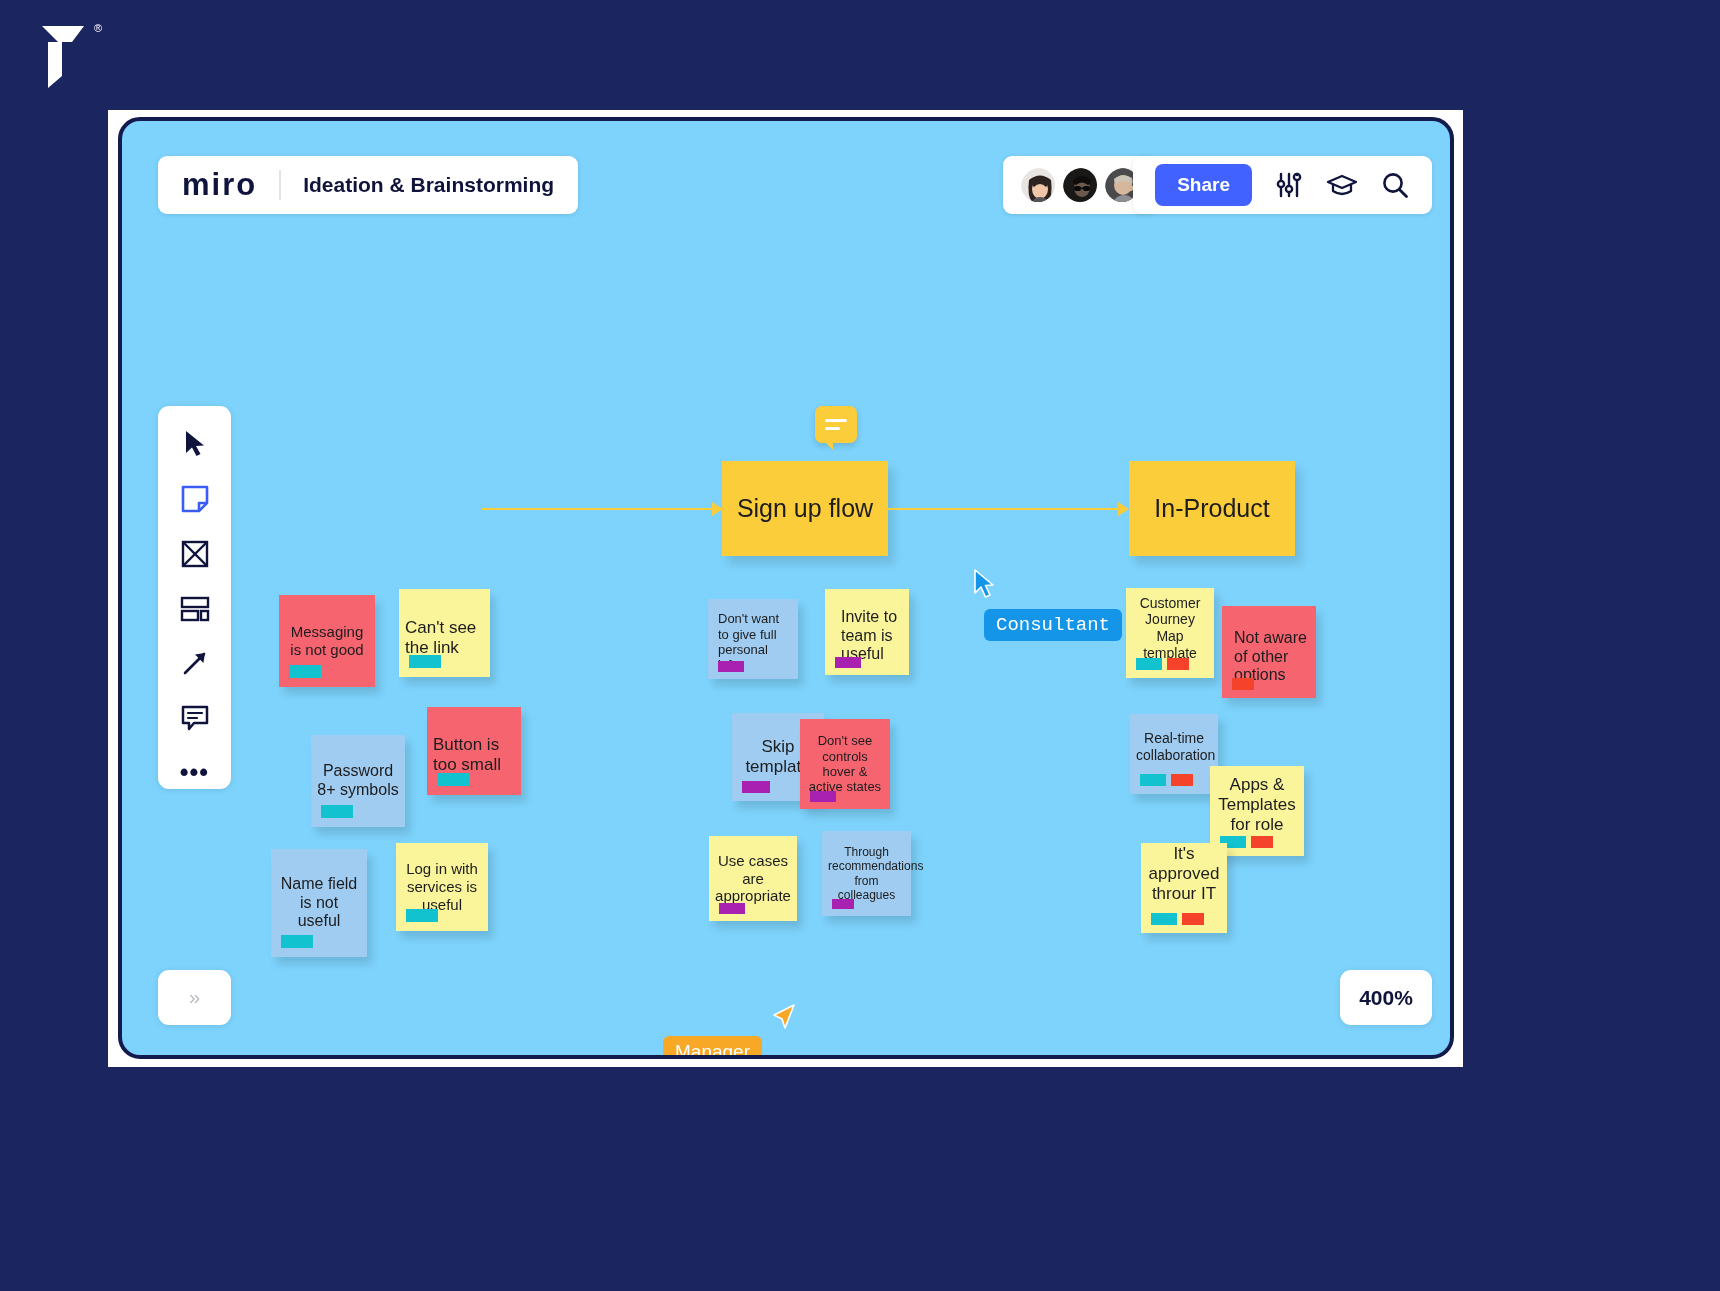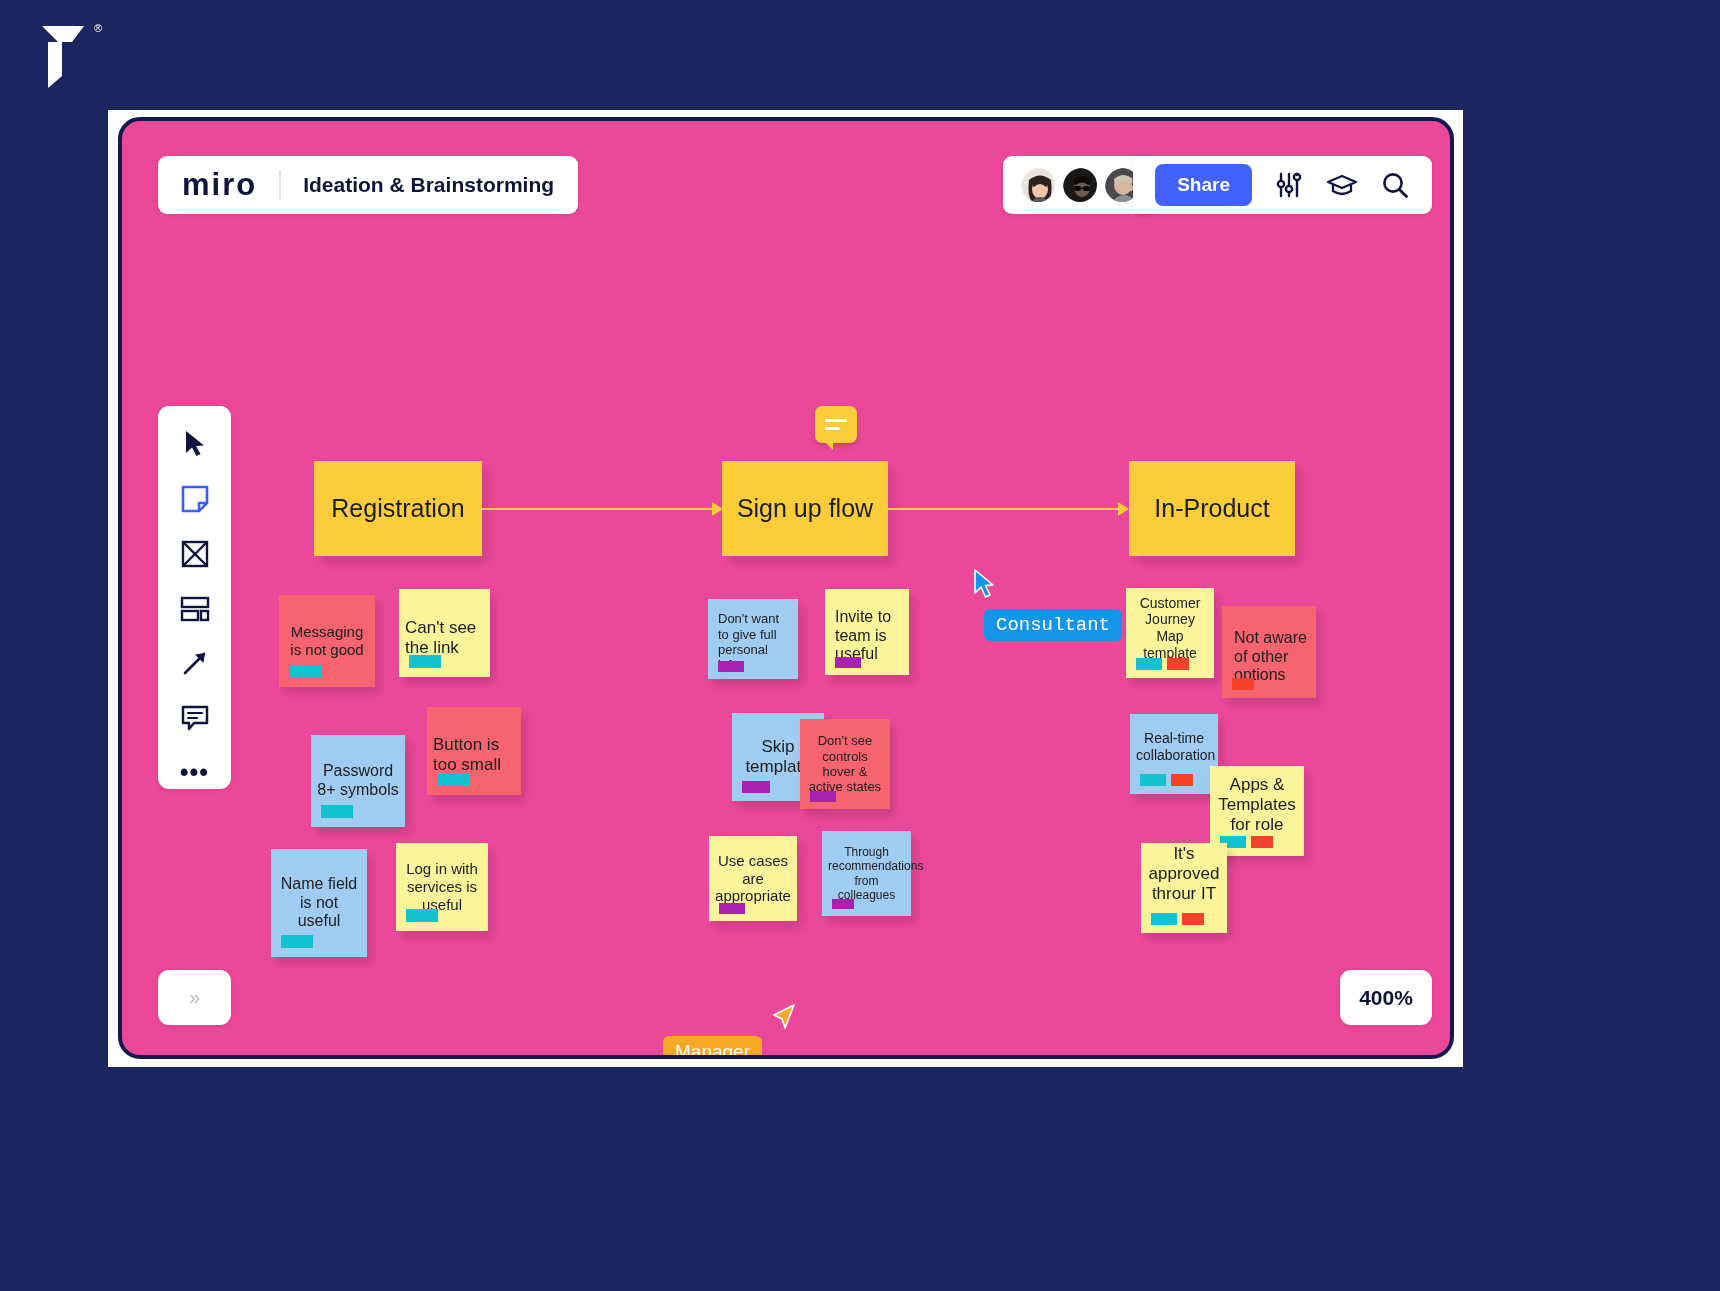--- a/index.html
+++ b/index.html
@@ -24,21 +24,21 @@
   #page-frame {
     position: absolute;
     left: 108px; top: 110px;
     width: 1355px; height: 957px;
     background: #ffffff;
   }
   #browser-window {
     position: absolute;
     left: 10px; top: 7px;
     width: 1336px; height: 942px;
-    background: #ec4899;
+    background: #7dd3fc;
     border: 4px solid #131a4d;
     border-radius: 22px;
     overflow: hidden;
   }
 
   
   #miro-topbar {
     position: absolute; left: 0; top: 0; right: 0; height: 100px;
   }
   #title-card {
@@ -300,23 +300,20 @@
     <div class="tool" style="color:#10143c;font-size:25px;font-weight:700;letter-spacing:1px;">•••</div>
   </div>
 
   <div id="canvas">
 
     <div id="comment-bubble">
       <span class="bub-line" style="top:13px;width:22px;"></span>
       <span class="bub-line" style="top:21px;width:15px;"></span>
     </div>
 
-    <div class="flowbox" style="left:192px; top:240px; width:168px; height:95px;">
-      <span>Registration</span>
-    </div>
     <div class="flowbox" style="left:600px; top:240px; width:166px; height:95px;">
       <span>Sign up flow</span>
     </div>
     <div class="flowbox" style="left:1007px; top:240px; width:166px; height:95px;">
       <span>In-Product</span>
     </div>
 
     <div class="arrow-line" style="left:360px; top:287px; width:232px;"></div>
     <div class="arrow-head" style="left:590px; top:281px;"></div>
     <div class="arrow-line" style="left:766px; top:287px; width:232px;"></div>
@@ -365,21 +362,21 @@
     </div>
 
     <div class="note" style="left:586px; top:378px; width:90px; height:80px; background:#9fccf0; font-size:13px; align-items:flex-start; text-align:left;">
       <span class="ntext" style="padding:6px 2px 0 4px;">Don't want to give full personal info</span>
       <span class="tags" style="bottom:7px;">
         <i class="tag" style="background:#a821b0;width:26px;height:11px;"></i>
       </span>
     </div>
 
     <div class="note" style="left:703px; top:368px; width:84px; height:86px; background:#faf59a; font-size:16px; align-items:flex-start; text-align:left;">
-      <span class="ntext" style="padding:8px 2px 0 4px;">Invite to team is useful</span>
+      <span class="ntext" style="padding:8px 2px 0 4px;margin-left:6px;">Invite to team is useful</span>
       <span class="tags" style="bottom:7px;">
         <i class="tag" style="background:#a821b0;width:26px;height:11px;"></i>
       </span>
     </div>
 
     <div class="note" style="left:610px; top:492px; width:92px; height:88px; background:#9fccf0; font-size:17px;">
       <span class="ntext">Skip template</span>
       <span class="tags" style="bottom:8px;">
         <i class="tag" style="background:#a821b0;width:28px;height:12px;"></i>
       </span>

